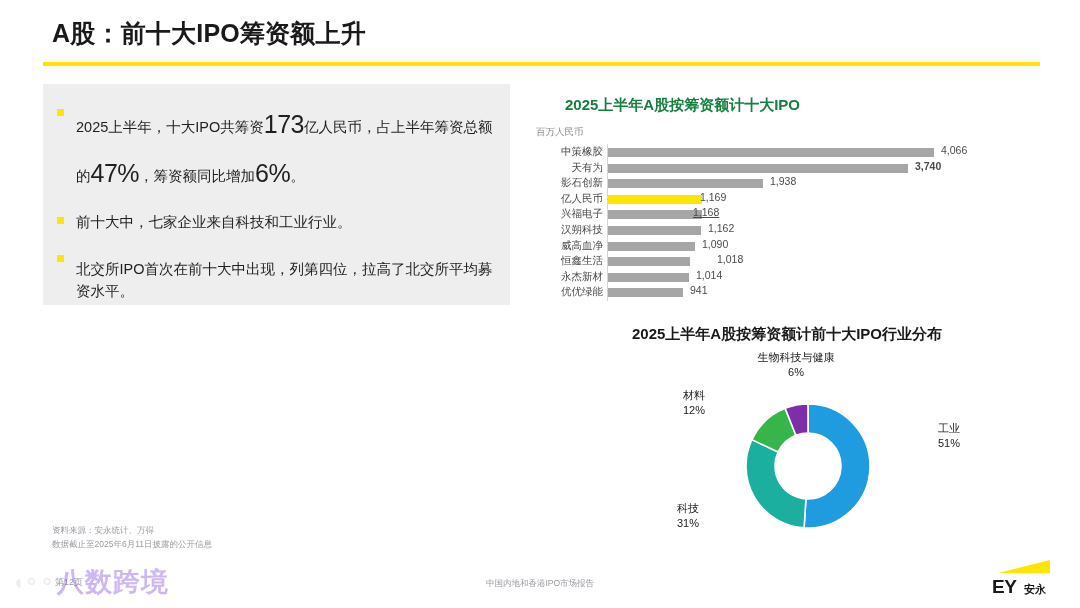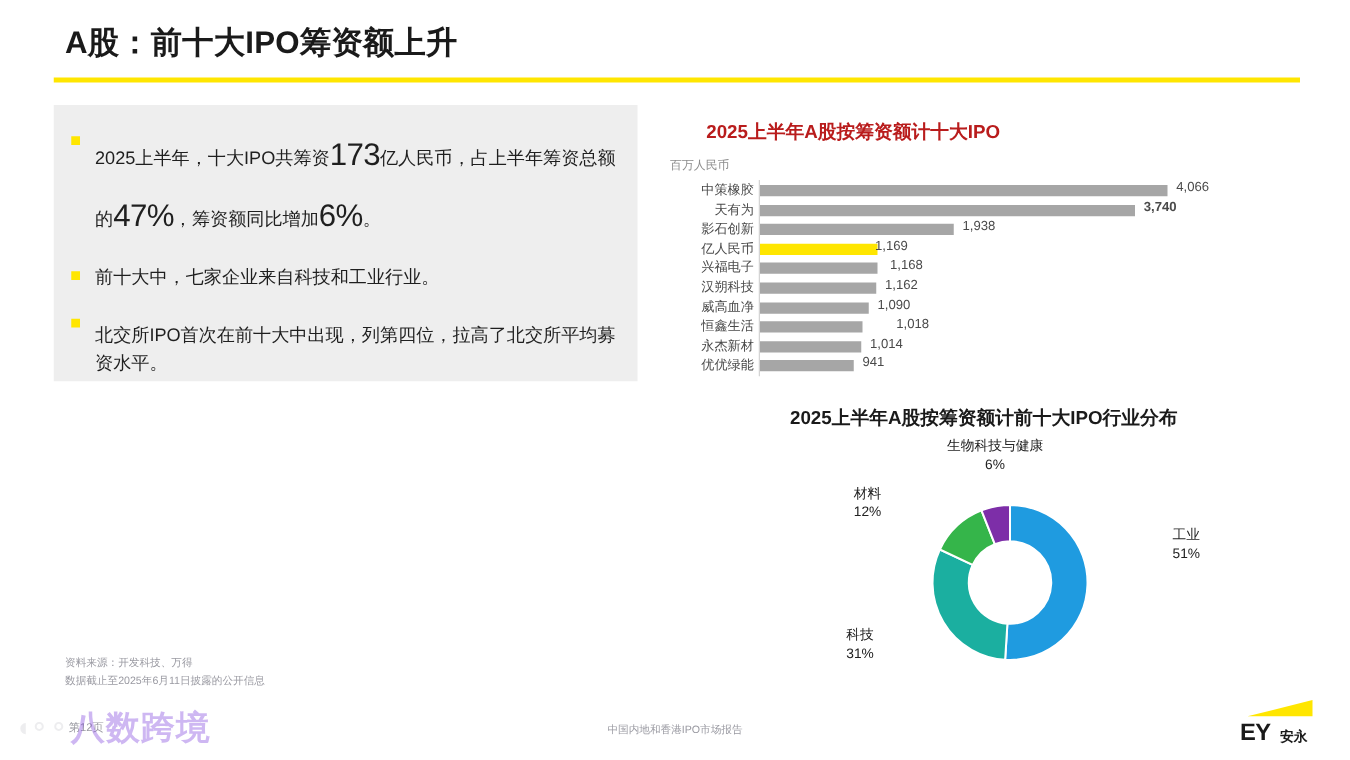--- a/index.html
+++ b/index.html
@@ -87,21 +87,21 @@
     top: 96px;
     width: 510px;
     height: 215px;
   }
   .bar-chart-title {
     position: absolute;
     left: 35px;
     top: 0;
     font-size: 15px;
     font-weight: bold;
-    color: #b91c1c;
+    color: #15803d;
     white-space: nowrap;
   }
   .bar-unit {
     position: absolute;
     left: 6px;
     top: 30px;
     font-size: 9.5px;
     color: #8c8c8c;
   }
   .bar-plot {
@@ -332,21 +332,21 @@
           <div class="bar-val" style="left: 240px;">1,938</div>
         </div>
         <div class="bar-row" style="top: 50.8px;">
           <div class="bar-cat">亿人民币</div>
           <div class="bar-fill highlight" style="width: 94px;"></div>
           <div class="bar-val" style="left: 170px;">1,169</div>
         </div>
         <div class="bar-row" style="top: 66.4px;">
           <div class="bar-cat">兴福电子</div>
           <div class="bar-fill" style="width: 94px;"></div>
-          <div class="bar-val" style="left: 182px;">1,168</div>
+          <div class="bar-val" style="left: 163px; text-decoration: underline;">1,168</div>
         </div>
         <div class="bar-row" style="top: 82px;">
           <div class="bar-cat">汉朔科技</div>
           <div class="bar-fill" style="width: 93px;"></div>
           <div class="bar-val" style="left: 178px;">1,162</div>
         </div>
         <div class="bar-row" style="top: 97.6px;">
           <div class="bar-cat">威高血净</div>
           <div class="bar-fill" style="width: 87px;"></div>
           <div class="bar-val" style="left: 172px;">1,090</div>
@@ -394,21 +394,21 @@
     <span>材料</span>
     <span class="pct">12%</span>
   </div>
   <div class="donut-label lbl-bio">
     <span>生物科技与健康</span>
     <span class="pct">6%</span>
   </div>
 </div>
 
 <div class="source-note">
-  <div>资料来源：开发科技、万得</div>
+  <div>资料来源：安永统计、万得</div>
   <div>数据截止至2025年6月11日披露的公开信息</div>
 </div>
 
 <div class="footer-bar">
   <div class="page-number">第12页</div>
   <div class="footer-center">中国内地和香港IPO市场报告</div>
 </div>
 
 <div class="watermark">
   <span class="wm-glyph">◖⚬⚬</span>

